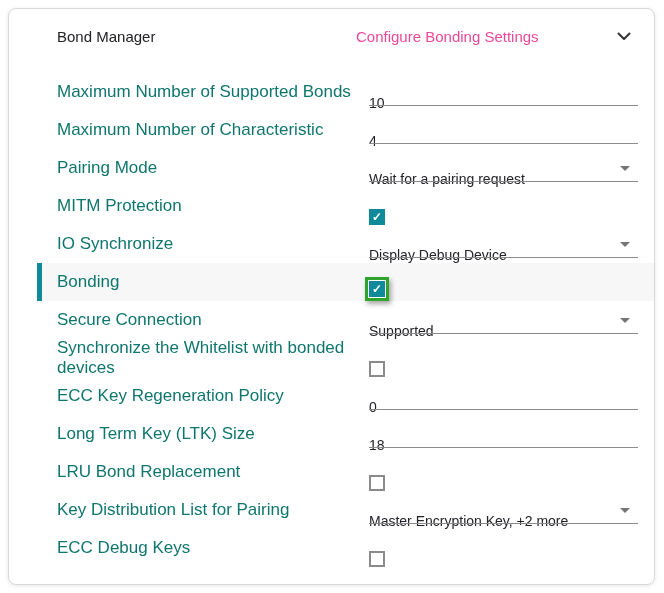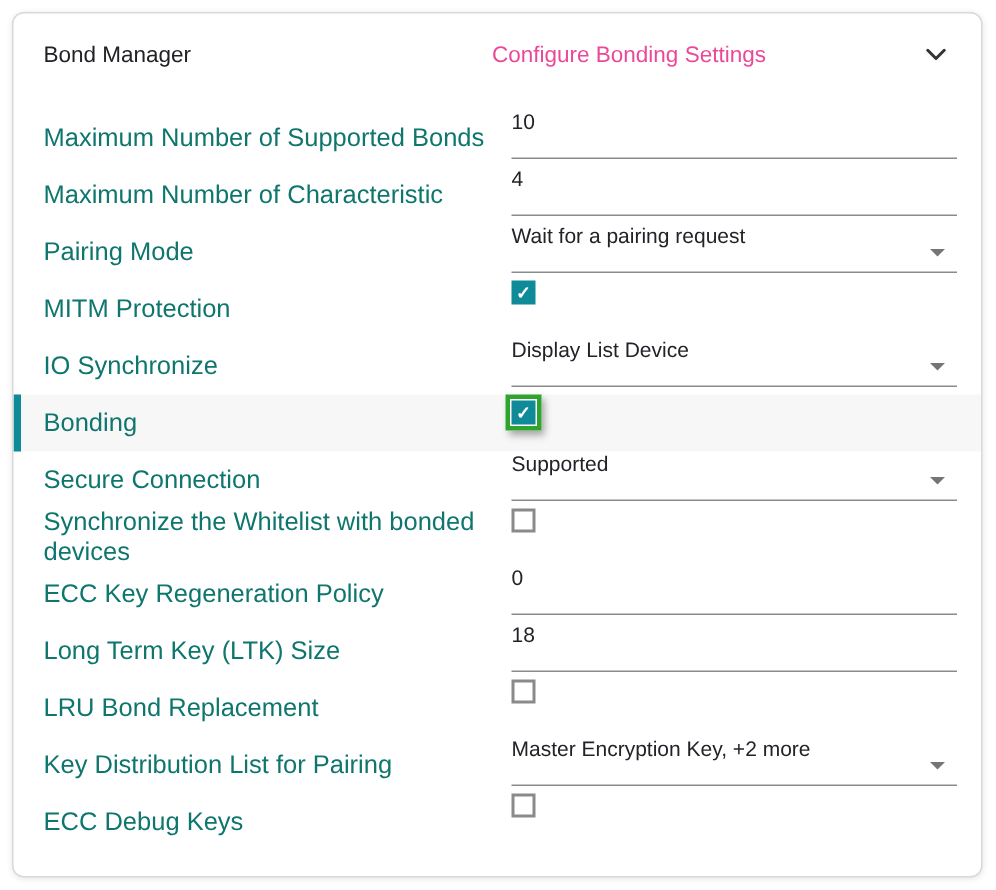--- a/index.html
+++ b/index.html
@@ -16,20 +16,21 @@
     left: 8px;
     top: 8px;
     width: 647px;
     height: 577px;
     background: #ffffff;
     border: 1px solid #d9d9d9;
     border-radius: 8px;
     box-shadow: 0 1px 4px rgba(0,0,0,0.10);
     box-sizing: border-box;
     overflow: hidden;
+    padding-left: 28px;
   }
   .header {
     display: flex;
     align-items: center;
     height: 48px;
     padding: 6px 22px 0 20px;
     box-sizing: border-box;
   }
   .header-title {
     width: 299px;
@@ -82,21 +83,21 @@
     box-sizing: border-box;
     padding-right: 12px;
     font-size: 17px;
     color: #0f766e;
   }
   .control {
     position: relative;
     flex: 1;
     height: 100%;
     display: flex;
-    align-items: flex-start;
+    align-items: flex-end;
   }
   .value-text {
     font-size: 14px;
     color: #222228;
   }
   .underline {
     position: absolute;
     left: 0;
     right: 0;
     bottom: 5px;
@@ -202,21 +203,21 @@
         </span>
       </span>
 
     </div>
   </div>
 
   <div class="row">
 
     <div class="row-label">IO Synchronize</div>
     <div class="control">
-      <span class="value-text">Display List Device</span>
+      <span class="value-text">Display Debug Device</span>
 
       <span class="dropdown-arrow"></span>
       <span class="underline"></span>
     </div>
   </div>
 
   <div class="row selected">
     <span class="selection-bar"></span>
     <div class="row-label">Bonding</div>
     <div class="control">

